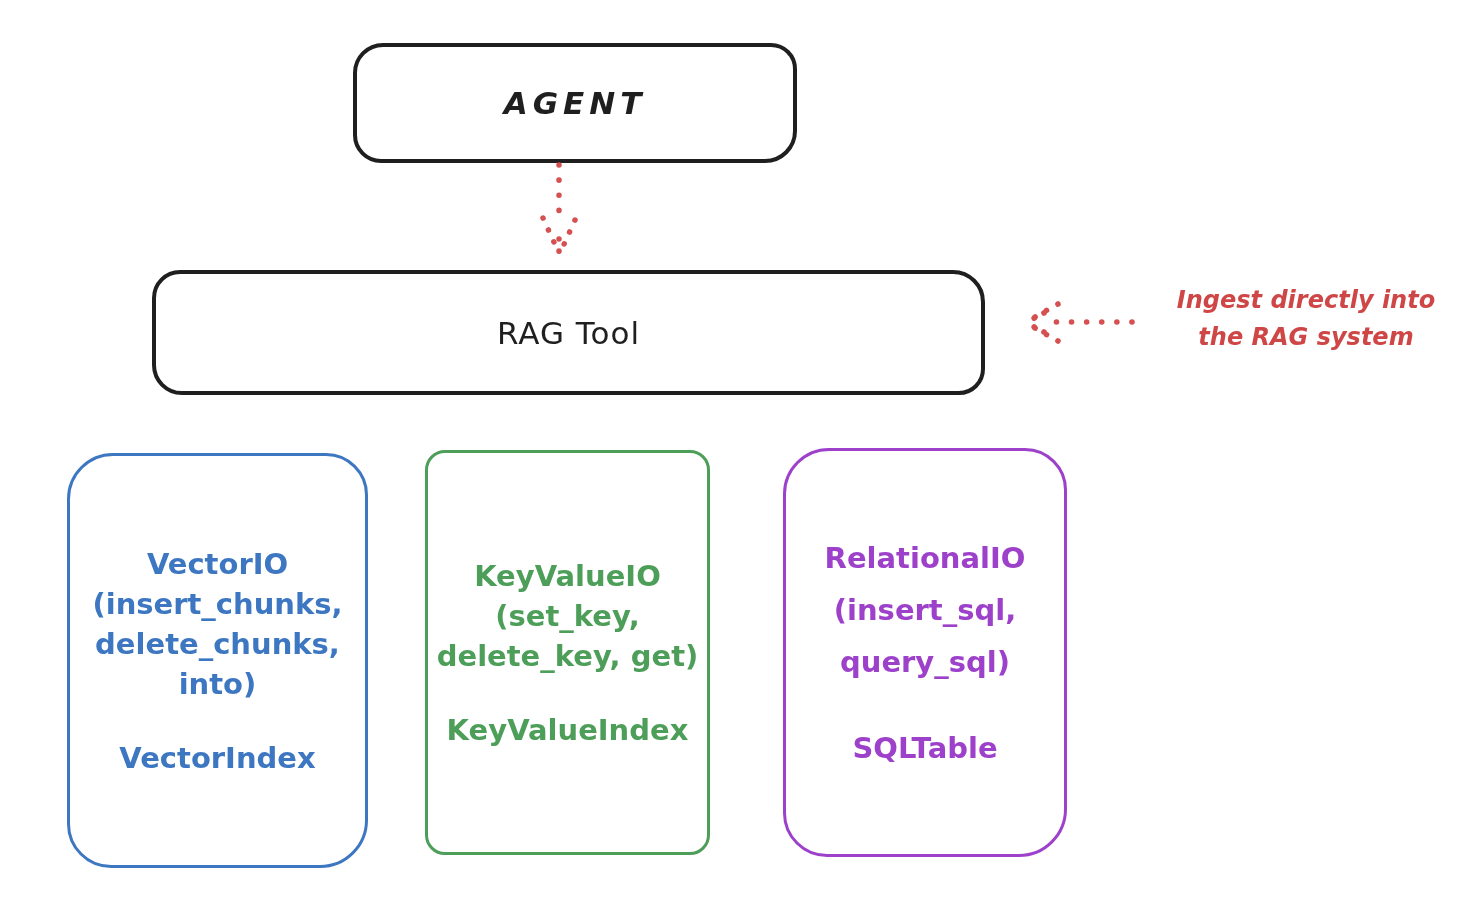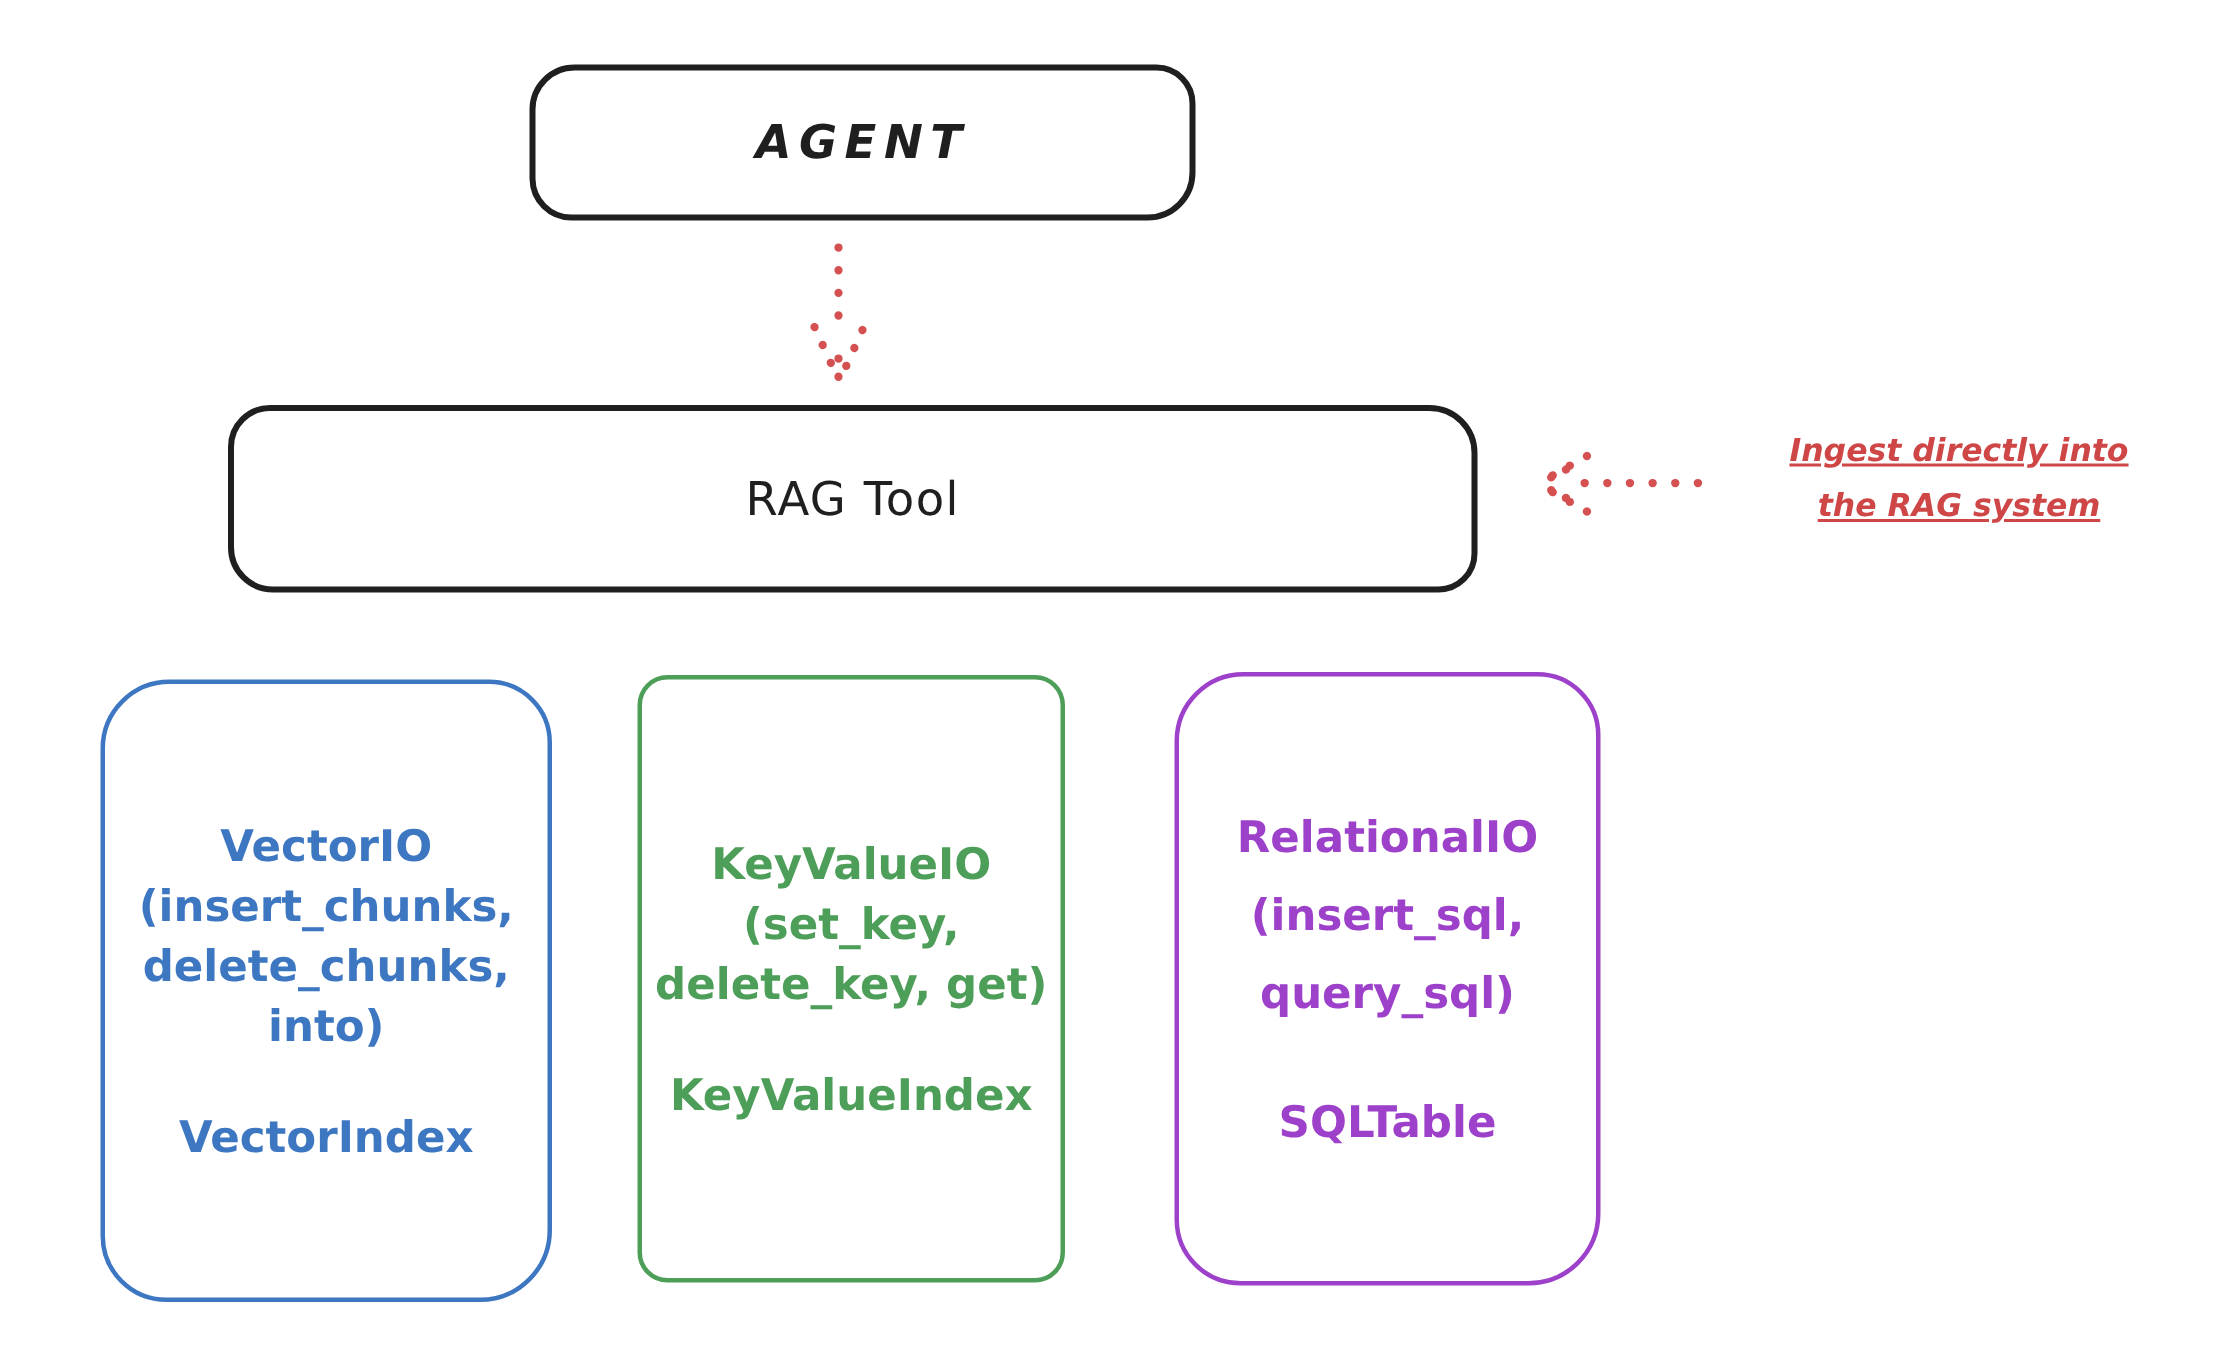--- a/index.html
+++ b/index.html
@@ -14,21 +14,21 @@
   .box {
     position: absolute;
     background: #ffffff;
     border: 3.5px solid #1f1f1f;
     display: flex;
     align-items: center;
     justify-content: center;
     box-sizing: border-box;
   }
   .agent-box {
-    left: 353px; top: 43px; width: 444px; height: 104px;
+    left: 353px; top: 43px; width: 444px; height: 120px;
     border-radius: 30px 26px 32px 28px;
     border-width: 4px;
   }
   .agent-label {
     font-size: 31px;
     font-weight: bold;
     font-style: italic;
     letter-spacing: 5px;
     color: #1f1f1f;
   }
@@ -43,25 +43,24 @@
     letter-spacing: 1px;
   }
   .arrow-svg { position: absolute; }
   .arrow-down-svg { left: 536px; top: 161px; width: 48px; height: 98px; }
   .arrow-left-svg { left: 1012px; top: 296px; width: 128px; height: 54px; }
   .annotation-text {
     position: absolute;
     left: 1135px; top: 282px; width: 342px;
     text-align: center;
     color: #cf4646;
-    font-size: 21px;
+    font-size: 24px;
     line-height: 37px;
     font-weight: bold;
     font-style: italic;
-    text-decoration: underline;
   }
   .backend-card {
     position: absolute;
     background: #ffffff;
     border: 3.5px solid;
     border-radius: 46px 42px 48px 44px;
     box-sizing: border-box;
     display: flex;
     flex-direction: column;
     align-items: center;

